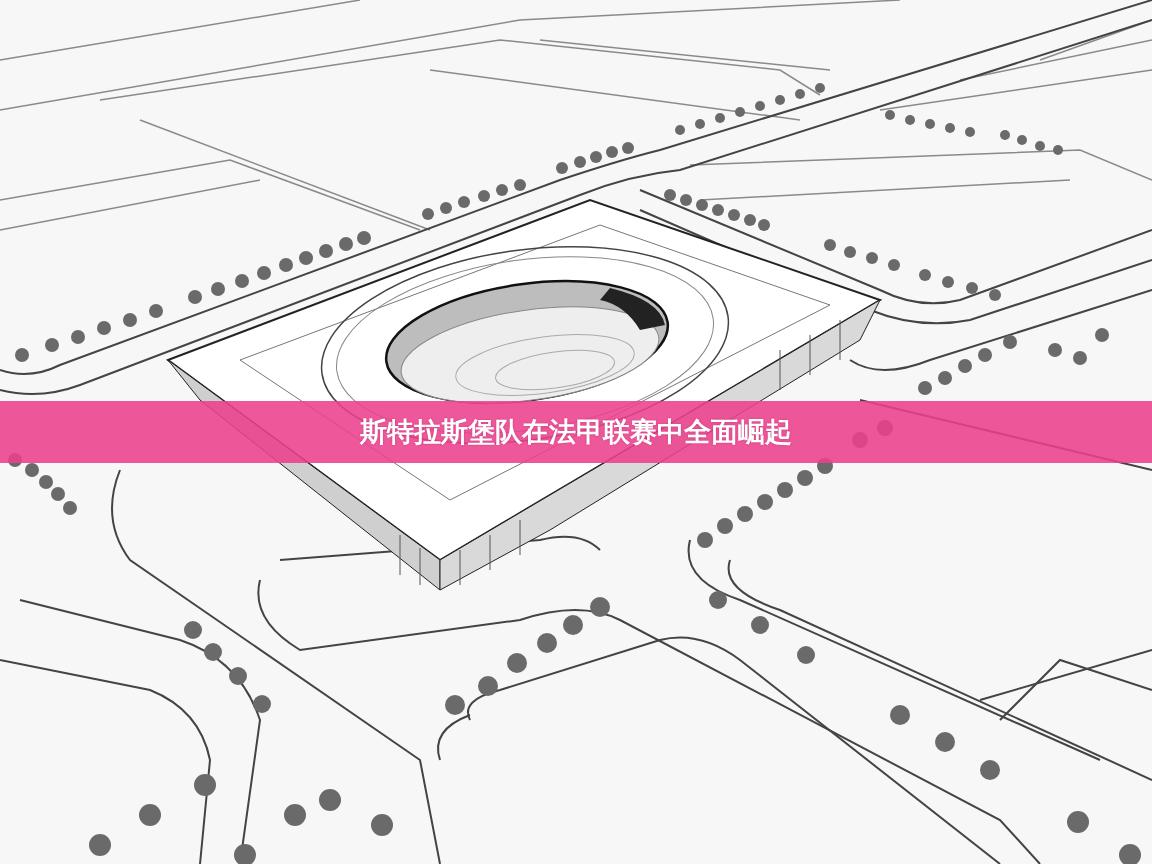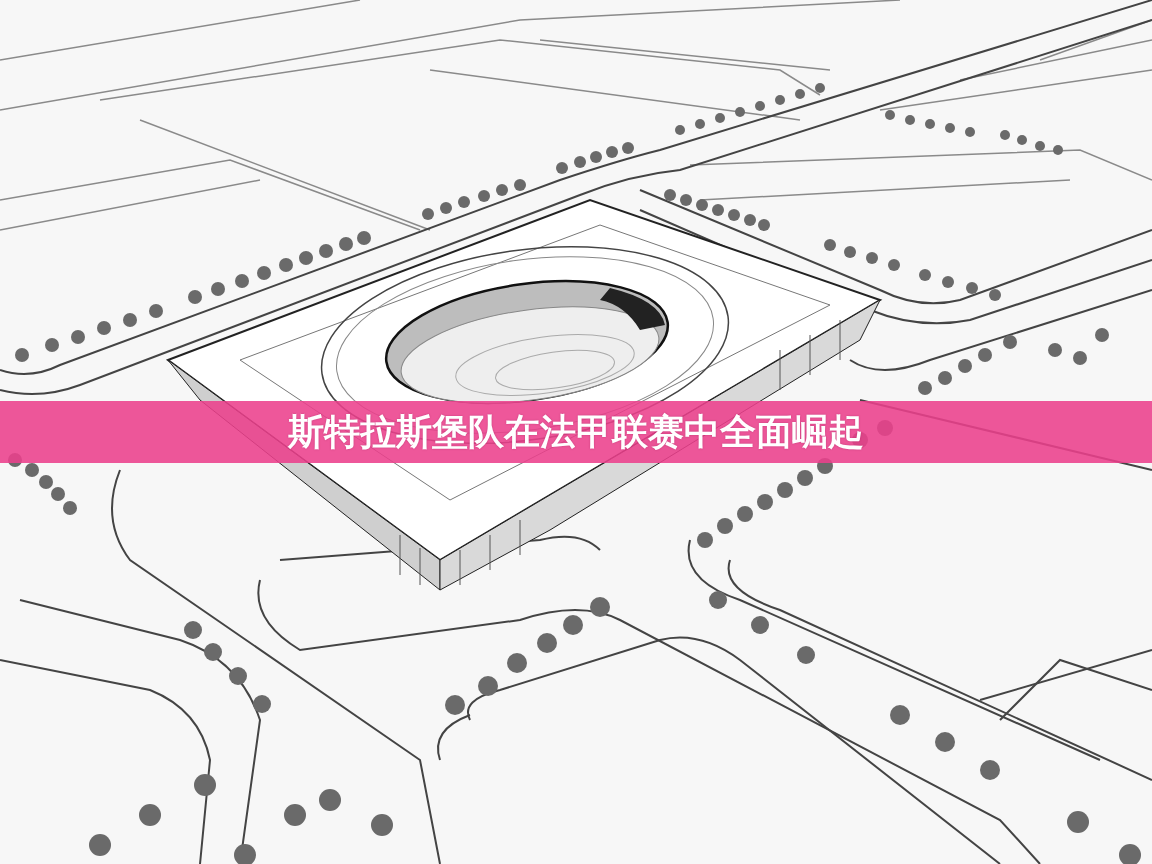--- a/index.html
+++ b/index.html
@@ -1,19 +1,19 @@
 <!DOCTYPE html>
 <html><head>
 <meta charset="utf-8">
 <style>
   html,body{margin:0;padding:0;}
   body{width:1152px;height:864px;overflow:hidden;background:#f7f7f7;position:relative;font-family:"DejaVu Sans",sans-serif;}
   .scene{position:absolute;left:0;top:0;width:1152px;height:864px;}
   .banner{position:absolute;left:0;top:401px;width:1152px;height:62px;background:rgba(236,64,140,0.88);}
-  .banner-text{position:absolute;left:0;top:0;width:1152px;height:62px;line-height:62px;text-align:center;color:#ffffff;font-family:"DejaVu Sans",sans-serif;font-weight:bold;font-size:36px;letter-spacing:0px;text-shadow:0 0 2px rgba(120,0,60,0.35);}
+  .banner-text{position:absolute;left:0;top:0;width:1152px;height:62px;line-height:62px;text-align:center;color:#ffffff;font-family:"DejaVu Sans",sans-serif;font-weight:bold;font-size:27px;letter-spacing:0px;text-shadow:0 0 2px rgba(120,0,60,0.35);}
 </style>
 </head>
 <body>
 
 <svg class="scene" viewBox="0 0 1152 864" width="1152" height="864" xmlns="http://www.w3.org/2000/svg">
   <rect x="0" y="0" width="1152" height="864" fill="#f7f7f7"></rect>
 
   <g fill="none" stroke="#8a8a8a" stroke-width="1.5">
     <path d="M0 60 L360 0"></path>
     <path d="M0 110 L520 20 L900 0"></path>

